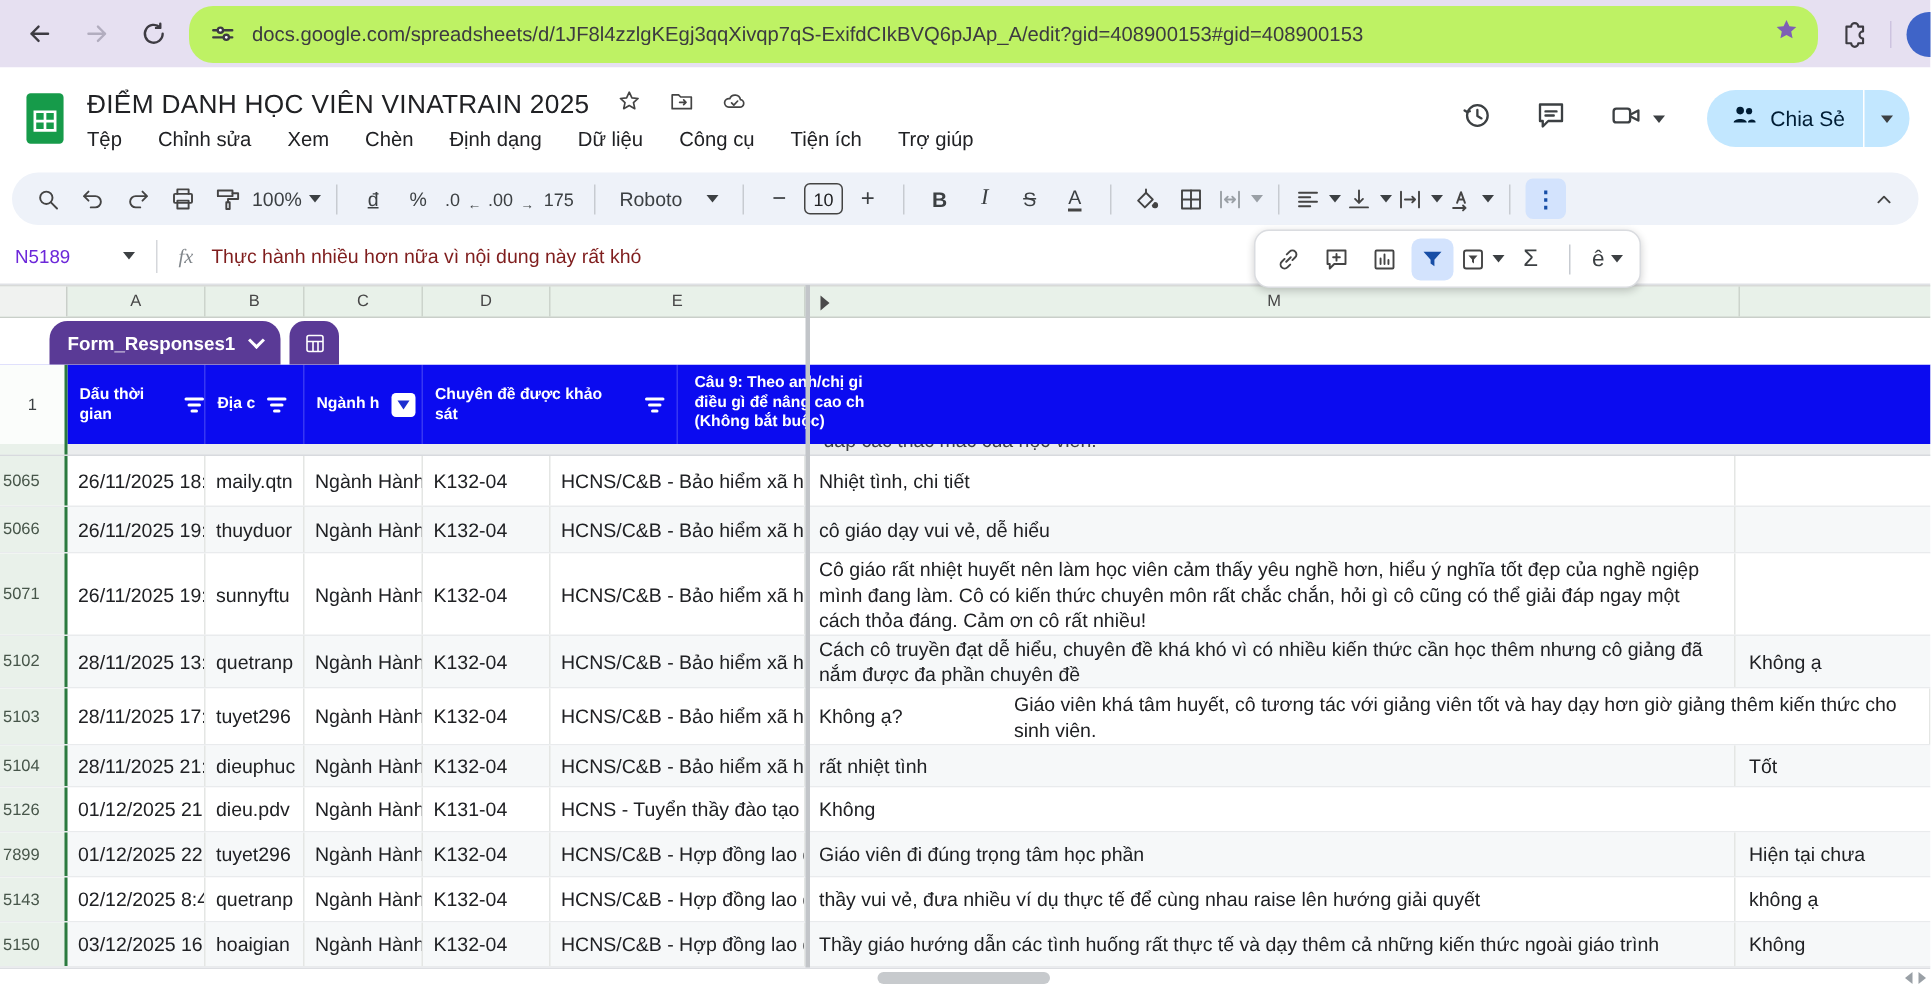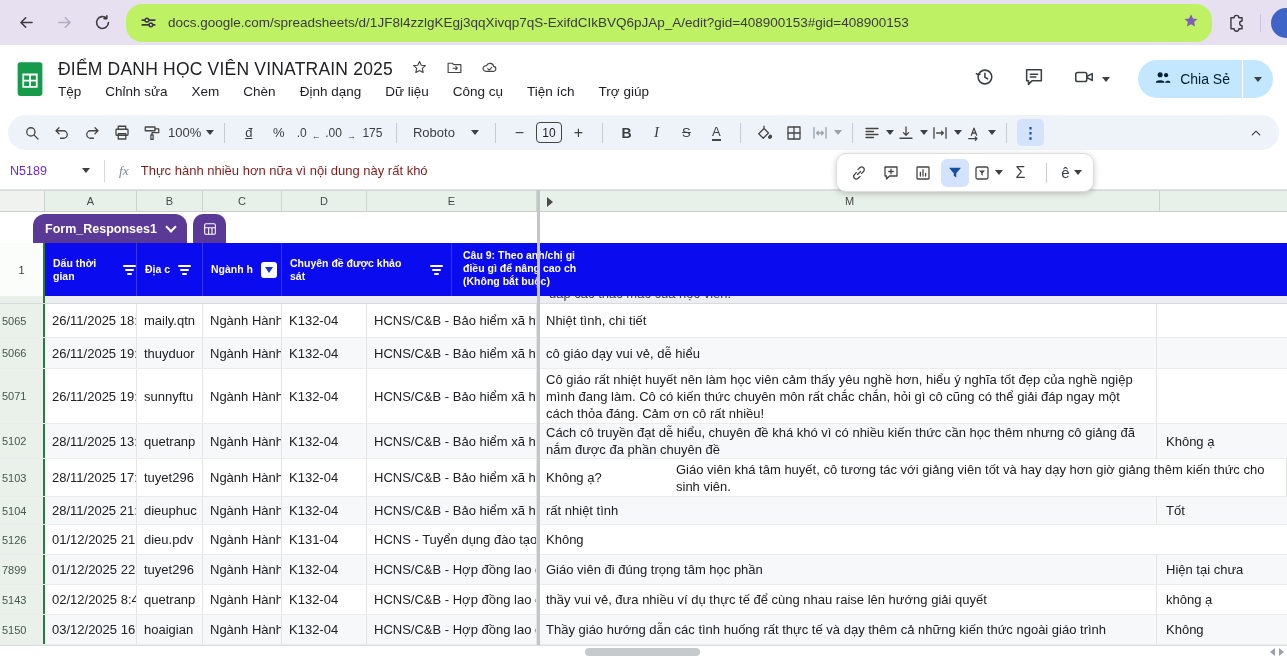--- a/index.html
+++ b/index.html
@@ -527,21 +527,21 @@
     <div class="c w-e">HCNS/C&amp;B - Bảo hiểm xã h</div>
     <div class="c w-m cm">rất nhiệt tình</div>
     <div class="c w-q cq" style="border-right:none">Tốt</div>
   </div>
   <div class="row" style="height:30px">
     <div class="rn">5126</div>
     <div class="c w-a">01/12/2025 21:3</div>
     <div class="c w-b">dieu.pdv</div>
     <div class="c w-c">Ngành Hành</div>
     <div class="c w-d">K131-04</div>
-    <div class="c w-e">HCNS - Tuyển dụng đào tạo</div>
+    <div class="c w-e">HCNS - Tuyển thầy đào tạo</div>
     <div class="c w-q cq" style="border-right:none">Không</div>
   </div>
   <div class="row band" style="height:30px">
     <div class="rn">7899</div>
     <div class="c w-a">01/12/2025 22:5</div>
     <div class="c w-b">tuyet296</div>
     <div class="c w-c">Ngành Hành</div>
     <div class="c w-d">K132-04</div>
     <div class="c w-e">HCNS/C&amp;B - Hợp đồng lao đ</div>
     <div class="c w-m cm">Giáo viên đi đúng trọng tâm học phần</div>

